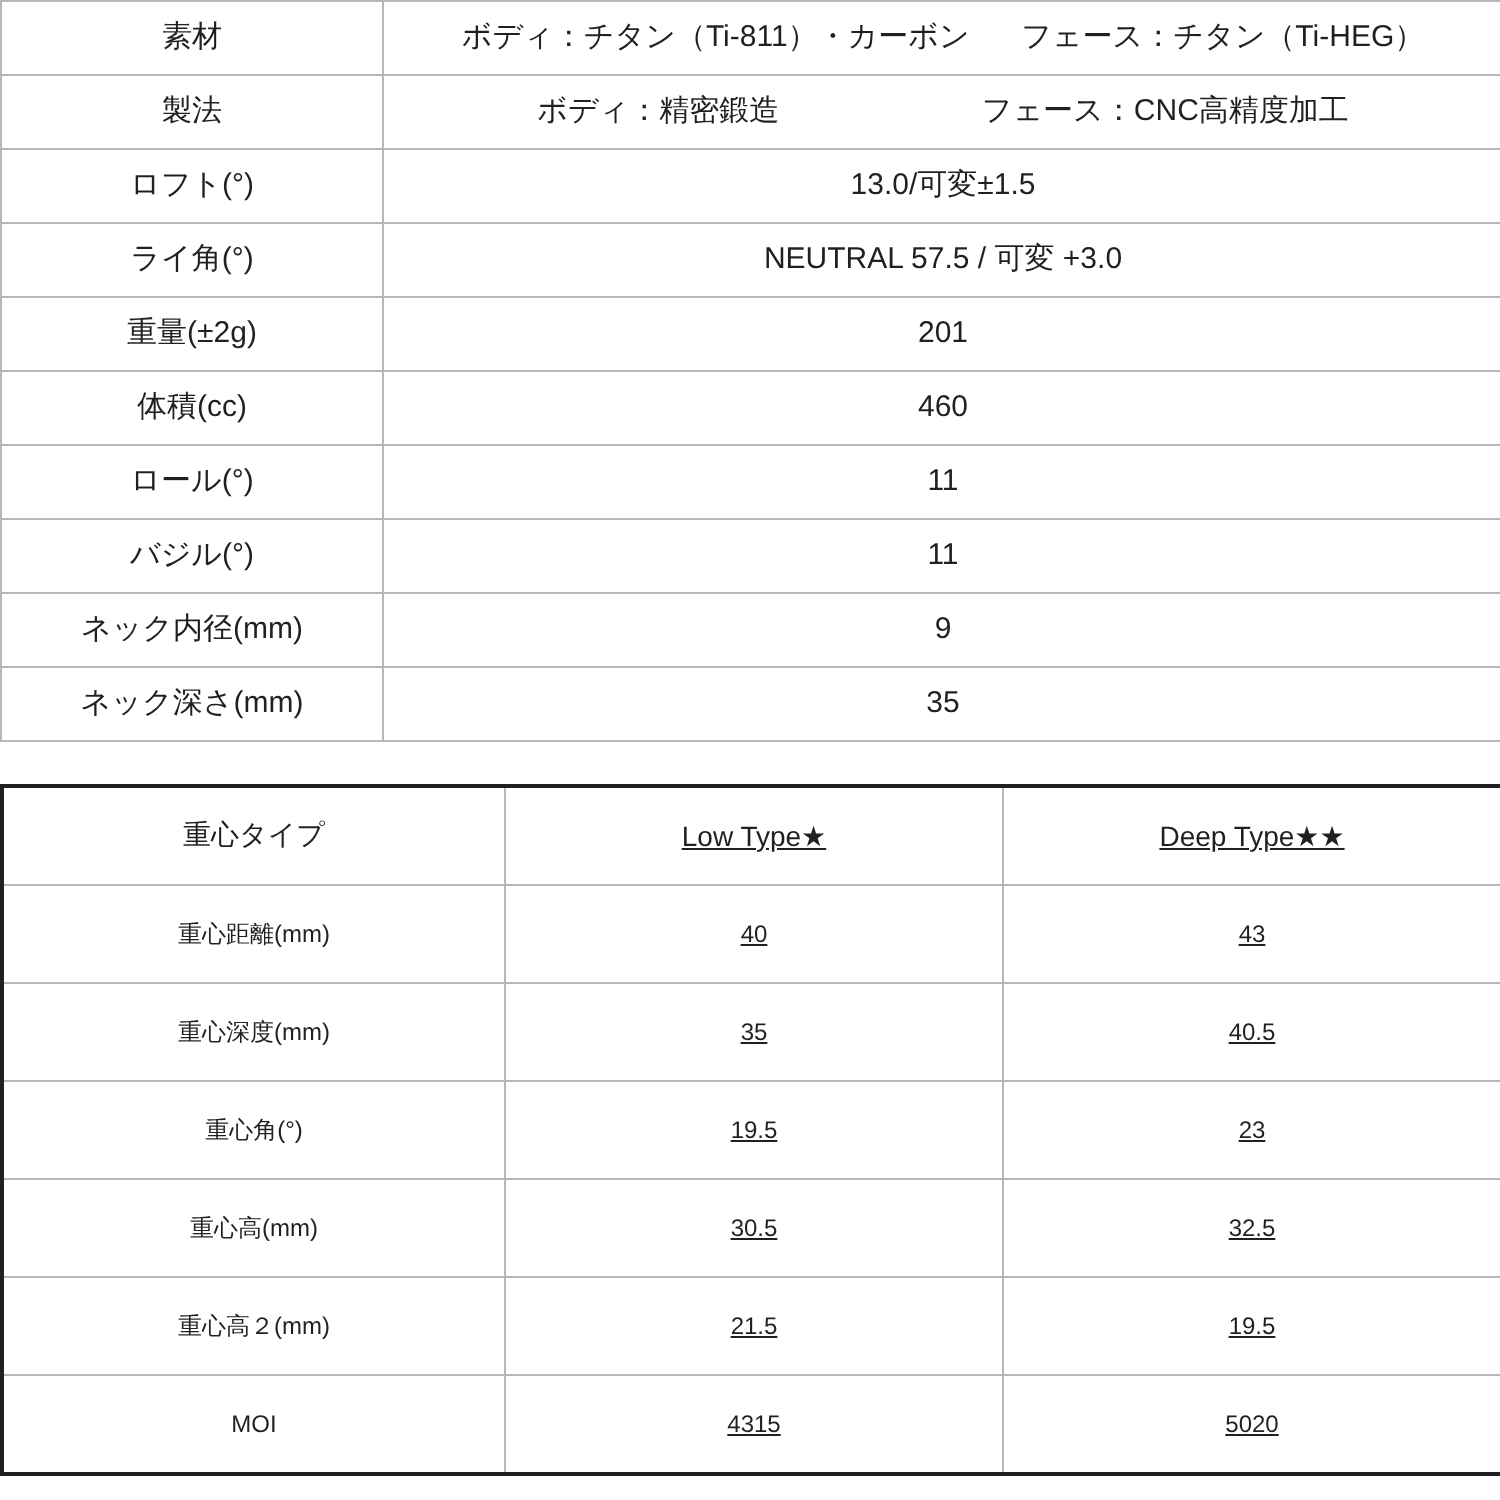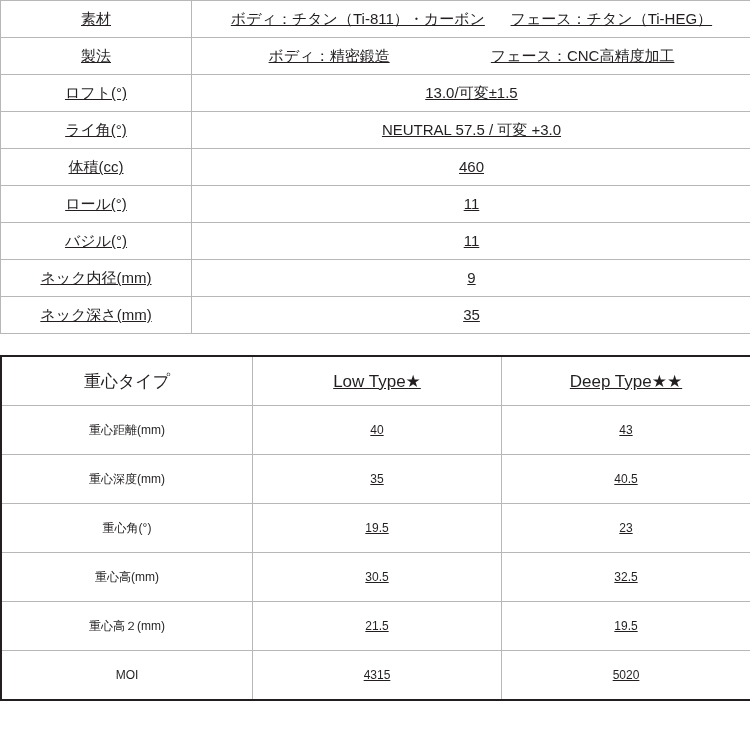--- a/index.html
+++ b/index.html
@@ -31,21 +31,20 @@
     margin: 0;
   }
   .spec-table td {
     border: 1px solid #b7b7b7;
     font-size: 15px;
     text-align: center;
     vertical-align: middle;
     padding: 0;
     height: 36px;
     line-height: 1.3;
-    text-decoration: underline;
   }
   .spec-table td.label {
     width: 190px;
     background: #ffffff;
   }
   .spec-table td.value {
     width: 559px;
   }
   .spec-table tr:first-child td {
     border-top: 1px solid #b7b7b7;
@@ -79,21 +78,21 @@
     height: 48px;
   }
   .cog-table td.head-label {
     width: 250px;
   }
   .cog-table td.col-a, .cog-table td.col-b {
     width: 248px;
     text-decoration: underline;
   }
   .cog-table tr.header td {
-    font-size: 17px;
+    font-size: 14px;
   }
   .cog-table tr:first-child td { border-top: none; }
   .cog-table tr:last-child td { border-bottom: none; }
   .cog-table td:first-child { border-left: none; }
   .cog-table td:last-child { border-right: none; }
   .nowrap { white-space: nowrap; }
 </style>
 </head>
 <body>
 
@@ -121,20 +120,24 @@
       </tr>
       <tr>
         <td class="label nowrap">ロフト(°)</td>
         <td class="value">13.0/可変±1.5</td>
       </tr>
       <tr>
         <td class="label nowrap">ライ角(°)</td>
         <td class="value">NEUTRAL 57.5 / 可変 +3.0</td>
       </tr>
       <tr>
+        <td class="label nowrap">重量(±2g)</td>
+        <td class="value">201</td>
+      </tr>
+      <tr>
         <td class="label nowrap">体積(cc)</td>
         <td class="value">460</td>
       </tr>
       <tr>
         <td class="label nowrap">ロール(°)</td>
         <td class="value">11</td>
       </tr>
       <tr>
         <td class="label nowrap">バジル(°)</td>
         <td class="value">11</td>

